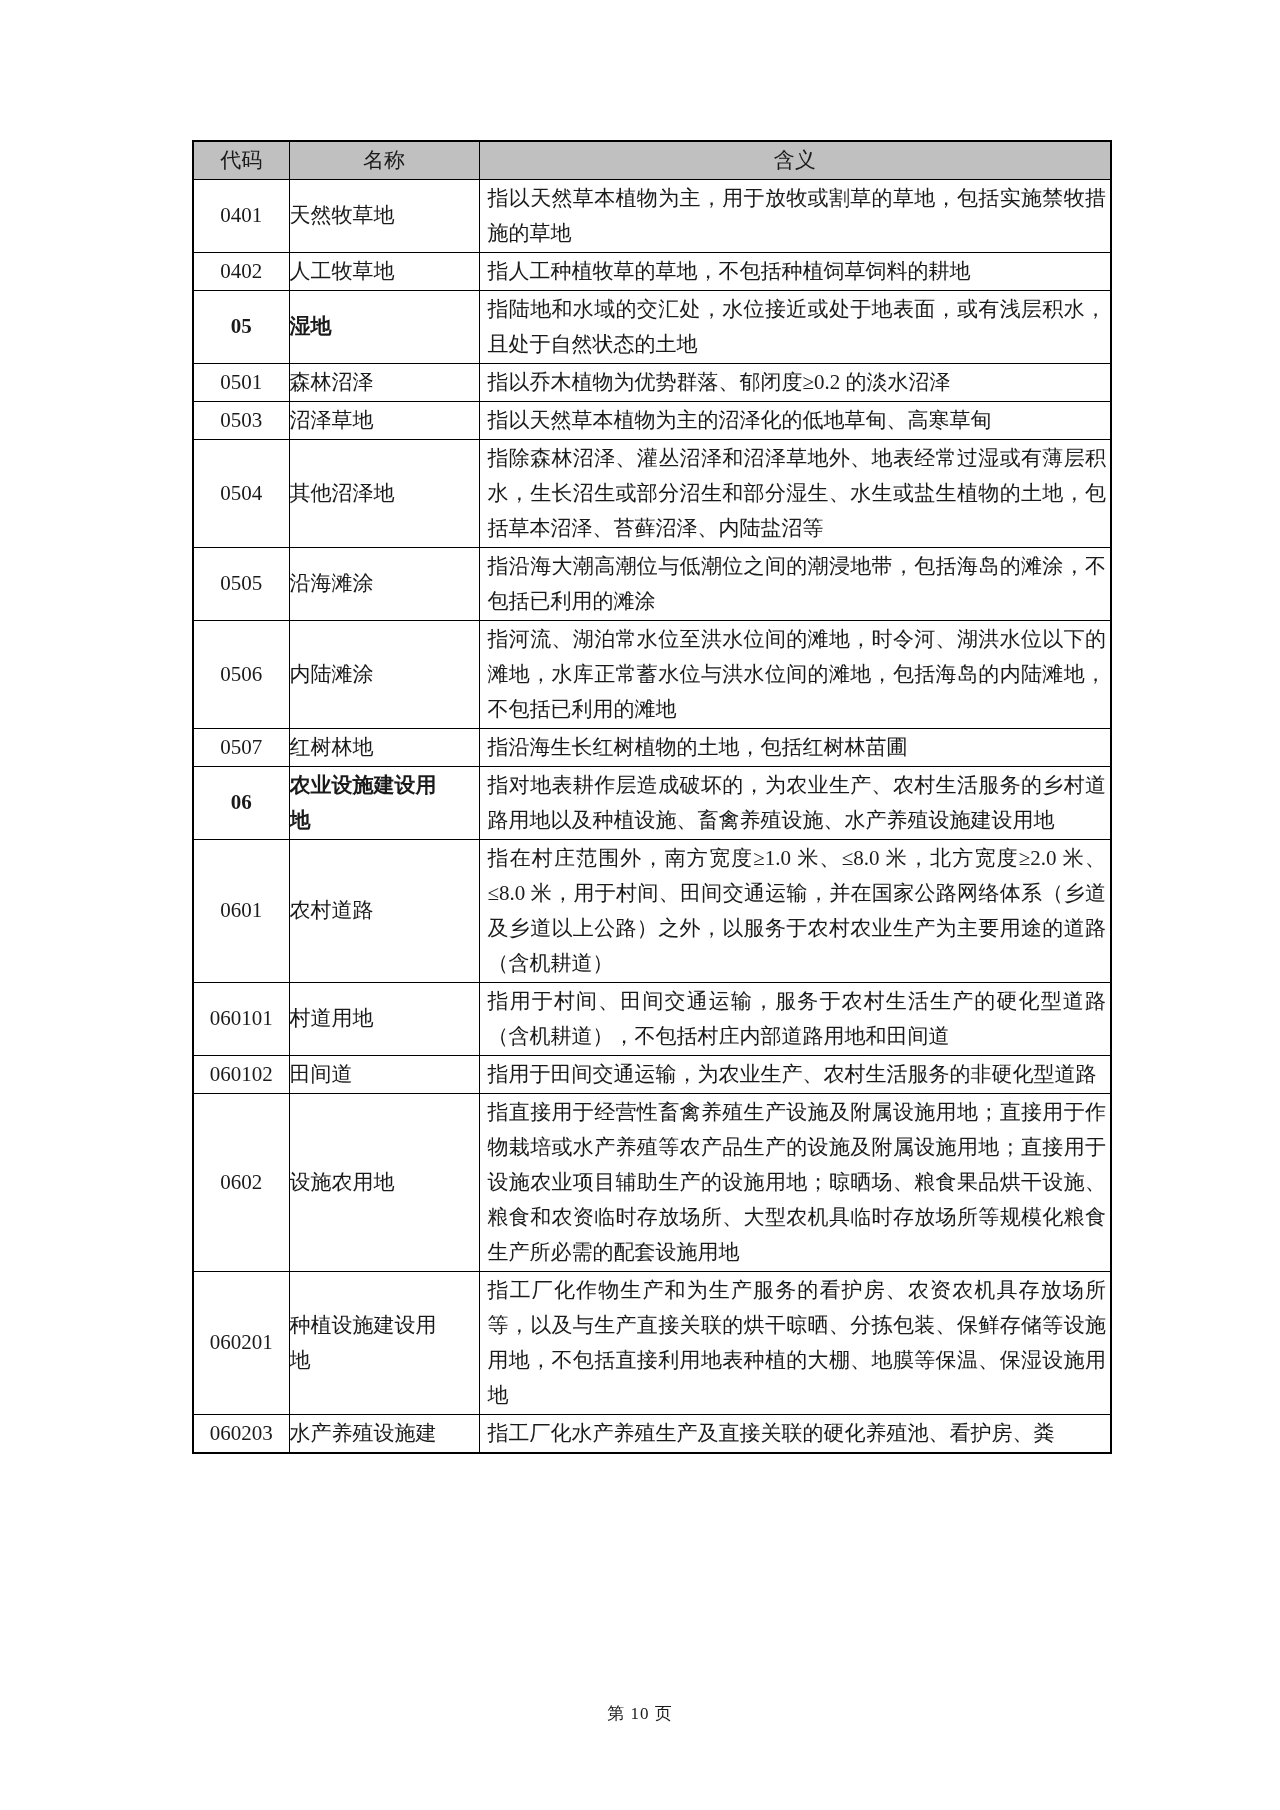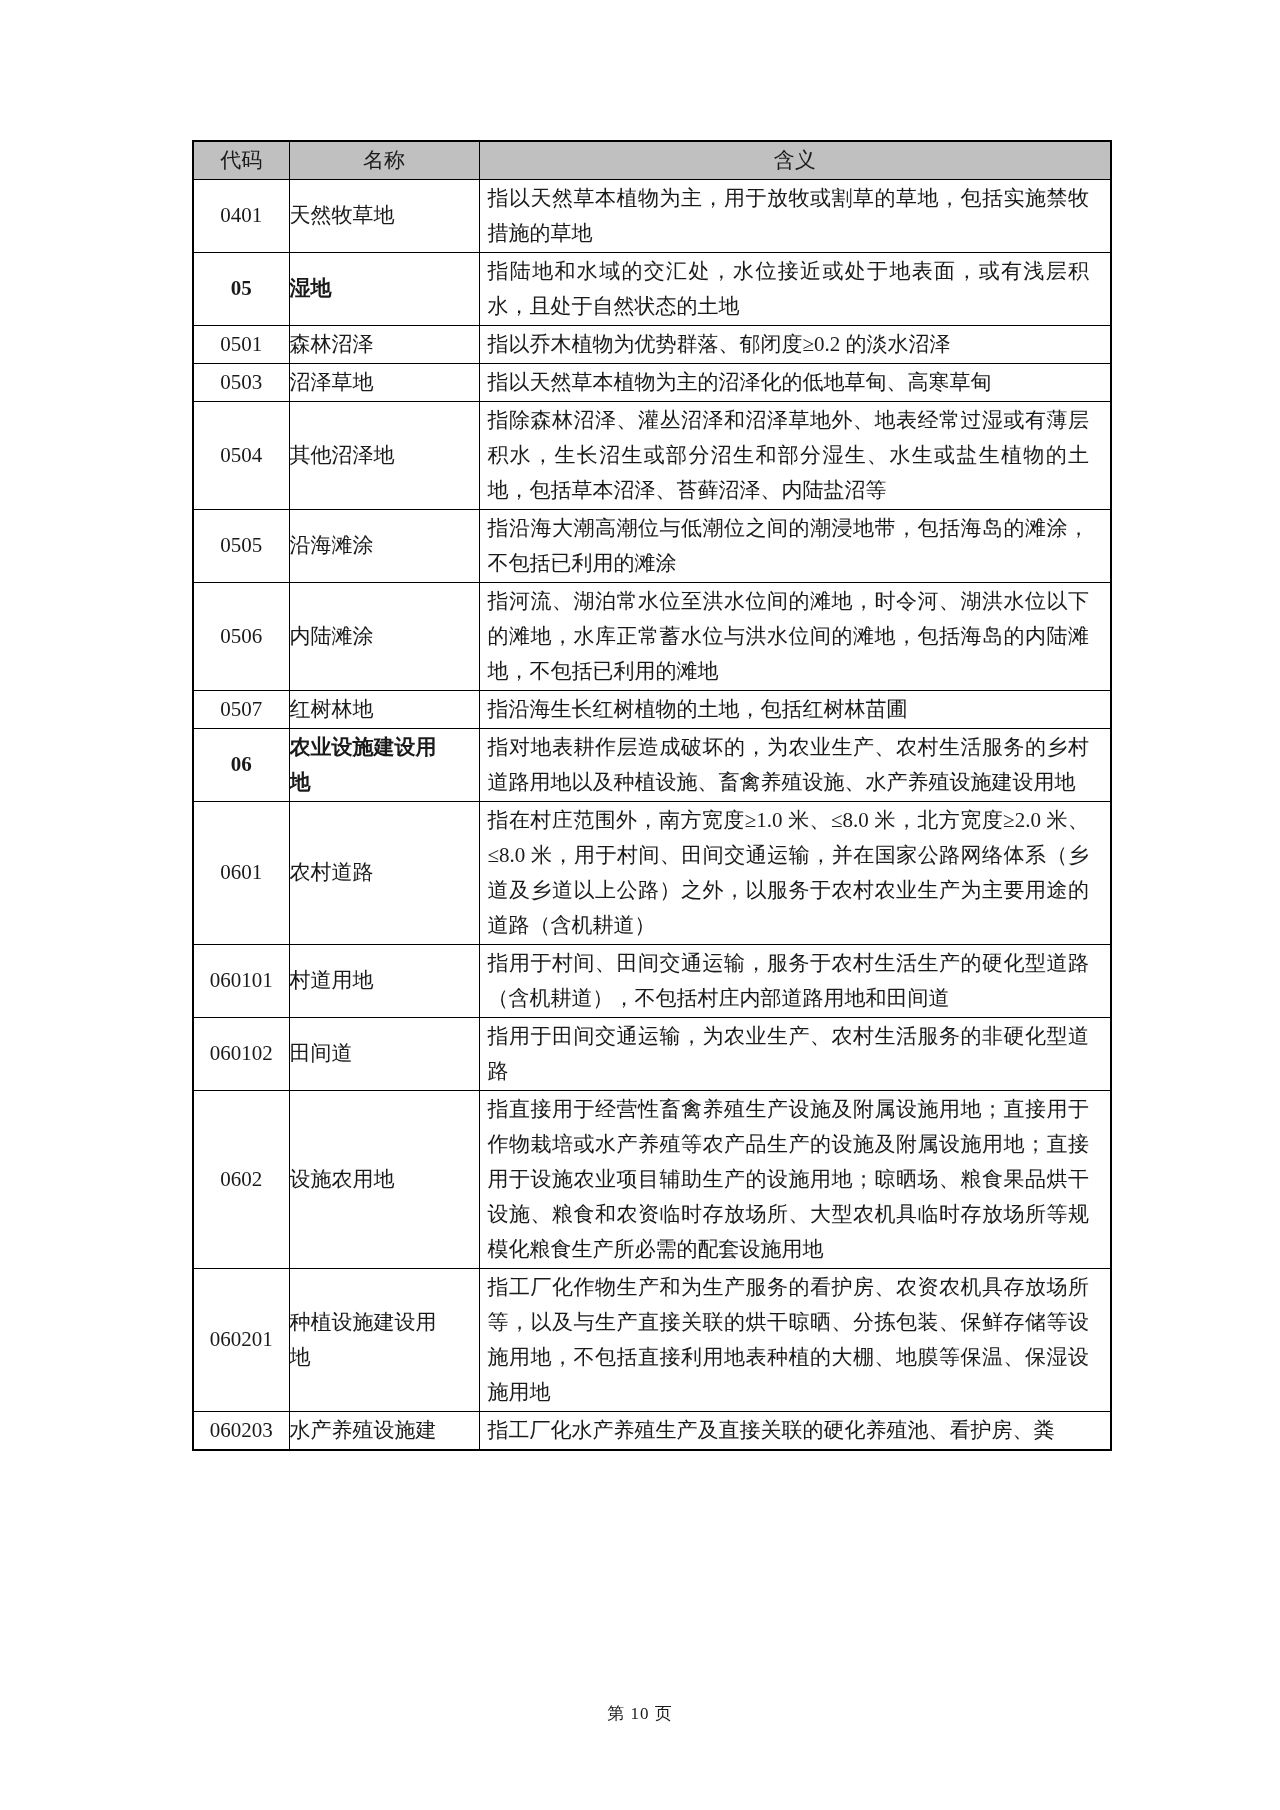--- a/index.html
+++ b/index.html
@@ -29,21 +29,21 @@
     height:38px;text-align:center;vertical-align:middle;
   }
   .land-table td{
     border:1px solid var(--border-color);
     font-size:21px;line-height:35px;
     vertical-align:middle;
     padding-top:1px;padding-bottom:1px;
   }
   td.code-cell{text-align:center;}
   td.name-cell{padding-right:26px;text-align:left;}
-  td.meaning-cell{padding-left:8px;padding-right:21px;text-align:justify;text-justify:inter-ideograph;}
+  td.meaning-cell{padding-left:8px;padding-right:4px;text-align:justify;text-justify:inter-ideograph;}
   tr.bold-row td.code-cell,
   tr.bold-row td.name-cell{font-weight:bold;margin-top:44px;}
   .page-footer{
     position:absolute;top:1674px;left:0;width:100%;
     text-align:center;font-size:17px;letter-spacing:1px;margin-top:28px;
   }
 </style>
 </head>
 <body>
 
@@ -60,20 +60,25 @@
       <th>含义</th>
     </tr>
   </thead>
   <tbody>
   <tr>
     <td class="code-cell">0401</td>
     <td class="name-cell">天然牧草地</td>
     <td class="meaning-cell">指以天然草本植物为主，用于放牧或割草的草地，包括实施禁牧措施的草地</td>
   </tr>
 
+  <tr>
+    <td class="code-cell">0402</td>
+    <td class="name-cell">人工牧草地</td>
+    <td class="meaning-cell">指人工种植牧草的草地，不包括种植饲草饲料的耕地</td>
+  </tr>
 
 
   <tr class="bold-row">
     <td class="code-cell">05</td>
     <td class="name-cell">湿地</td>
     <td class="meaning-cell">指陆地和水域的交汇处，水位接近或处于地表面，或有浅层积水，且处于自然状态的土地</td>
   </tr>
 
   <tr>
     <td class="code-cell">0501</td>

